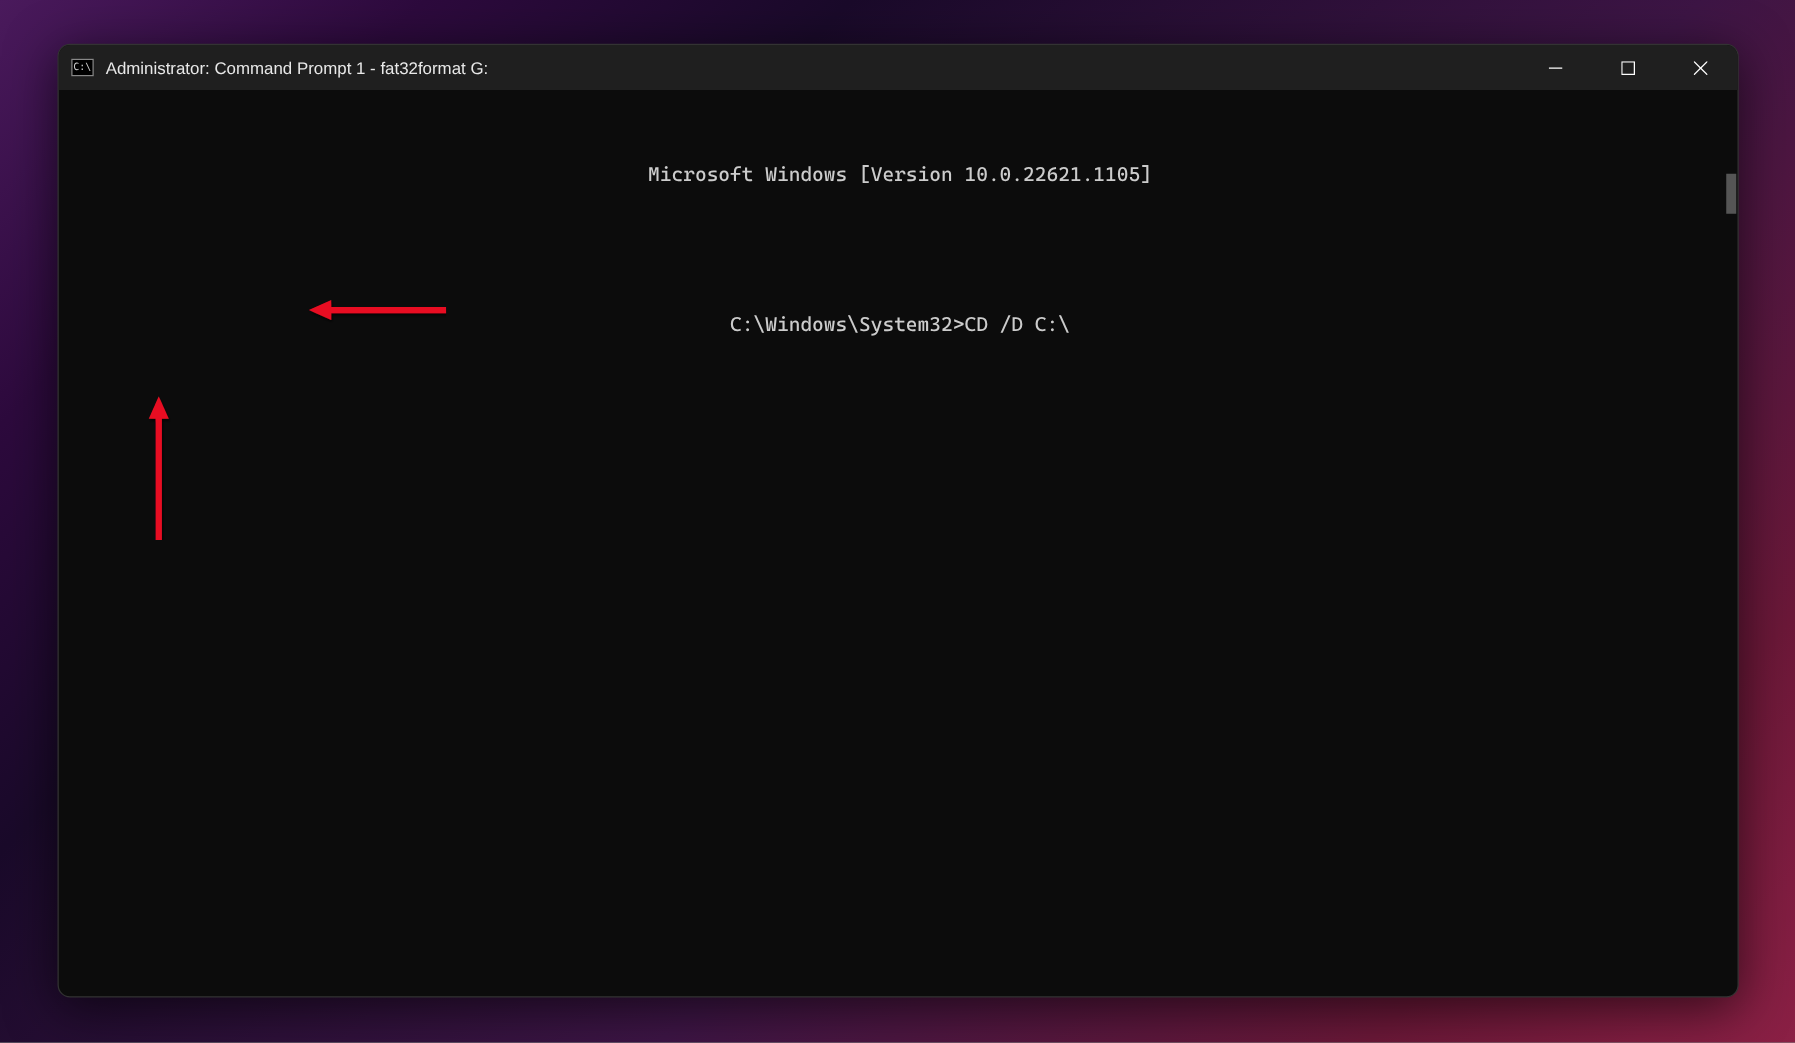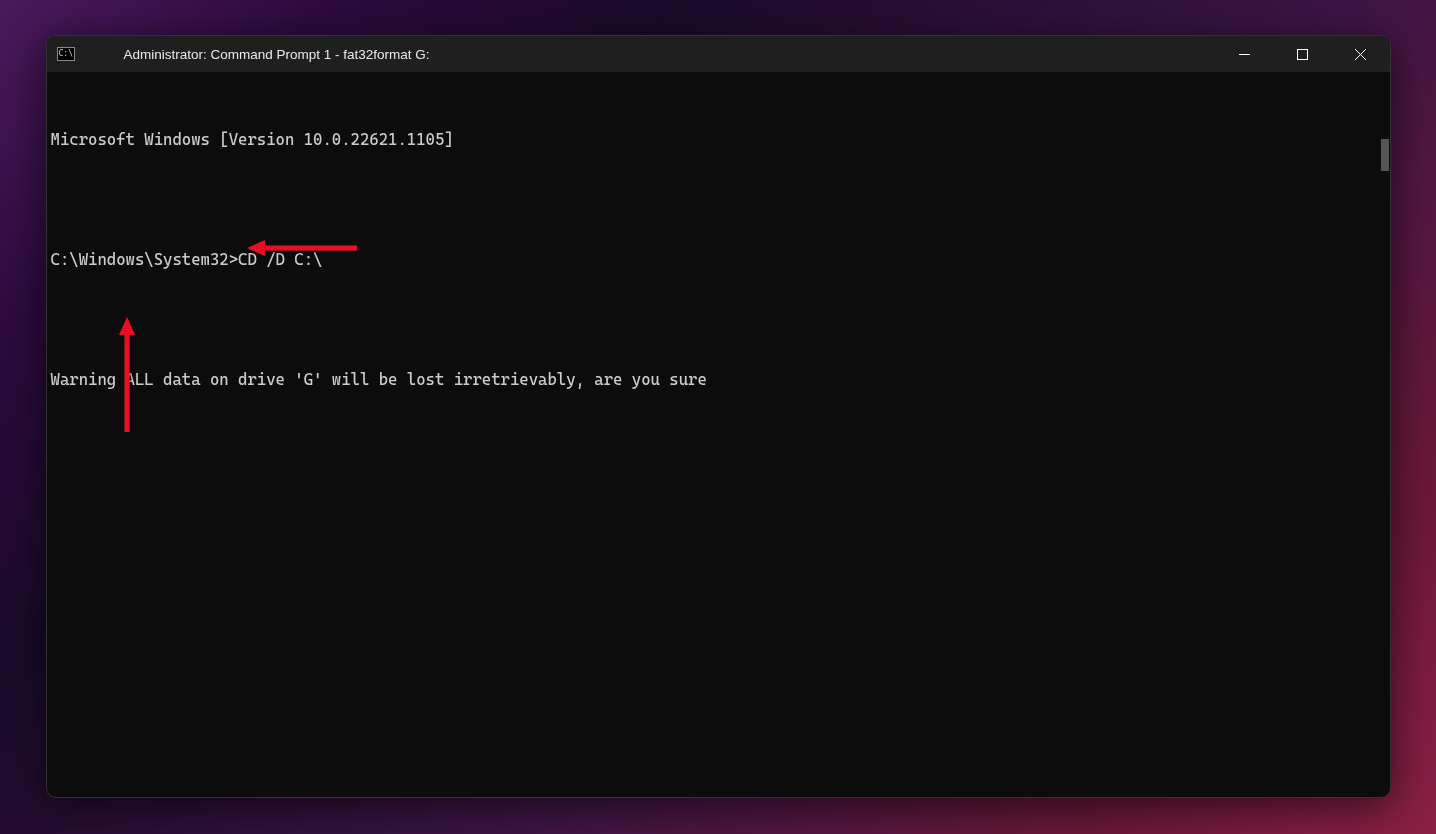--- a/index.html
+++ b/index.html
@@ -47,21 +47,20 @@
       align-items: center;
       justify-content: flex-start;
       font-size: 8px;
       color: #ccc;
       padding-left: 1px;
       font-family: monospace;
       line-height: 1;
     }
     .titlebar-title {
       flex: 1;
-      margin-left: 39px;
     }
     .window-controls {
       display: flex;
       height: 100%;
     }
     .win-btn {
       width: 58px;
       height: 100%;
       display: flex;
       align-items: center;
@@ -74,20 +73,21 @@
     }
     .terminal-body {
       position: relative;
       padding: 8px 0 0 4px;
       font-family: Consolas, "Cascadia Mono", monospace;
       font-size: 16px;
       line-height: 24px;
       color: #cccccc;
       white-space: pre;
       height: calc(100% - 36px);
+      text-align: center;
     }
     .terminal-line {
       white-space: pre;
     }
     .scrollbar-track {
       position: absolute;
       right: 1px;
       top: 2px;
       width: 14px;
       height: calc(100% - 4px);
@@ -137,21 +137,20 @@
           </svg>
       </div>
     </div>
   </div>
 
   <div class="terminal-body">
     <div class="terminal-line">Microsoft Windows [Version 10.0.22621.1105]</div>
     <div class="terminal-line"></div>
     <div class="terminal-line">C:\Windows\System32&gt;CD /D C:\</div>
     <div class="terminal-line"></div>
-    <div class="terminal-line">Warning ALL data on drive 'G' will be lost irretrievably, are you sure</div>
 
     <svg class="annotation-arrow-h" style="left:200px; top:166px; width:110px; height:20px;">
       <defs>
         <filter id="shadow1" x="-20%" y="-20%" width="140%" height="160%">
           <feDropShadow dx="1" dy="2" stdDeviation="1" flood-color="#000" flood-opacity="0.6"></feDropShadow>
         </filter>
       </defs>
       <g filter="url(#shadow1)">
         <line x1="110" y1="10" x2="14" y2="10" stroke="#E81123" stroke-width="5"></line>
         <polygon points="0,10 18,2 18,18" fill="#E81123"></polygon>

